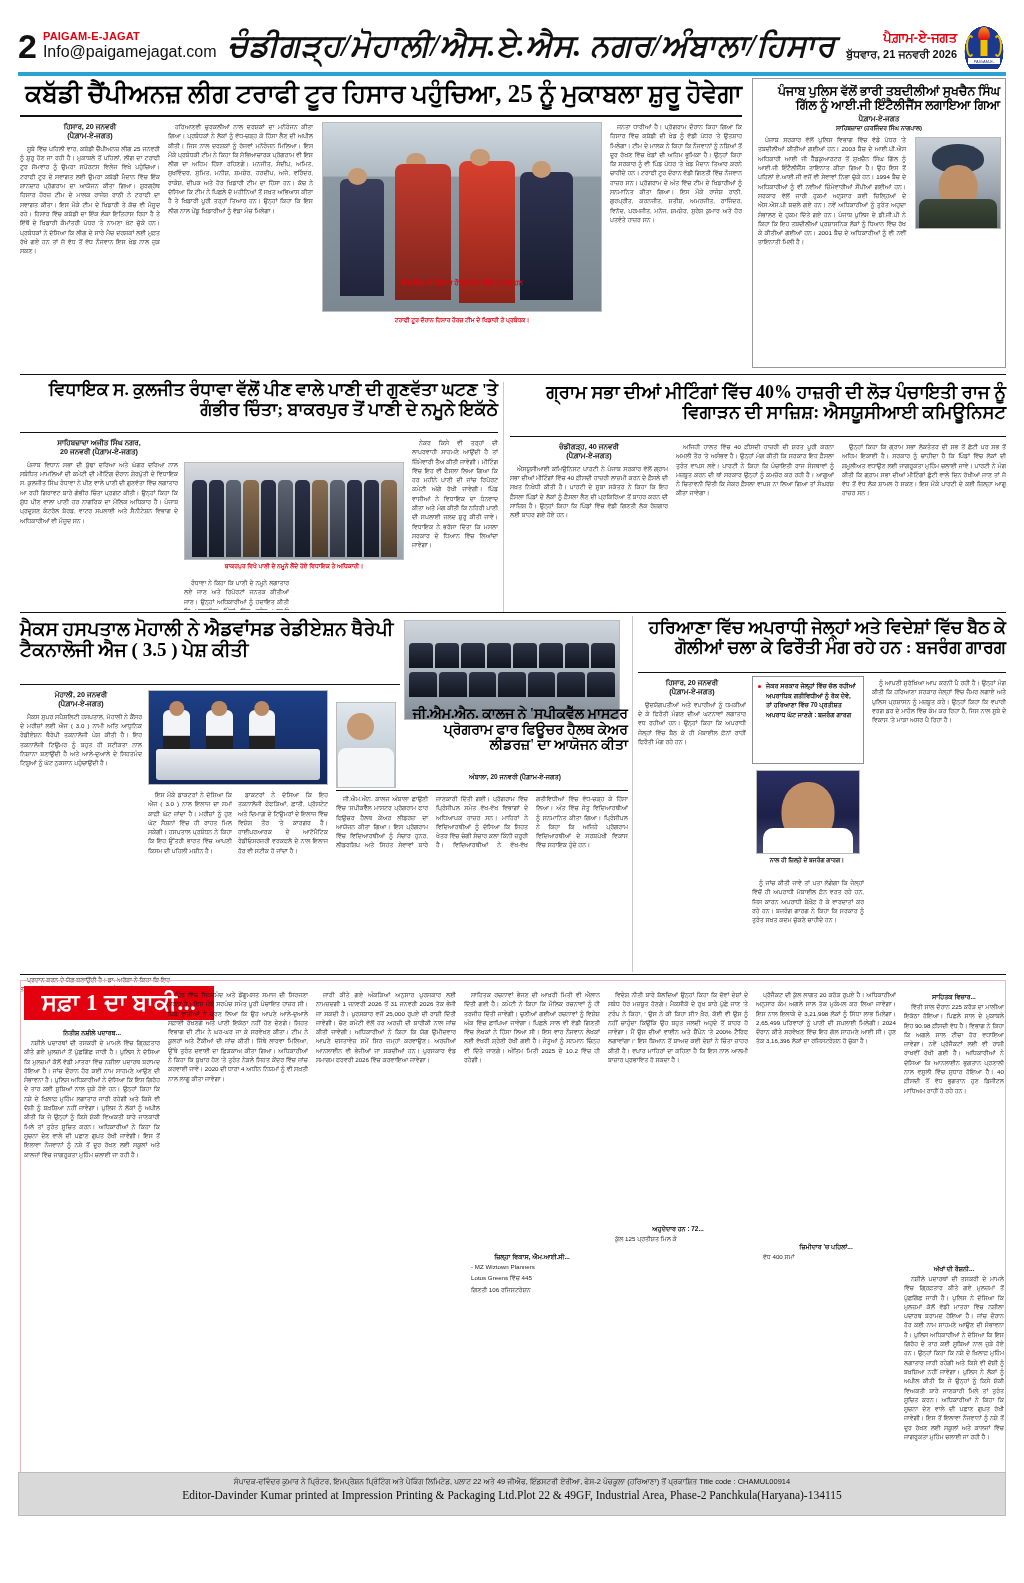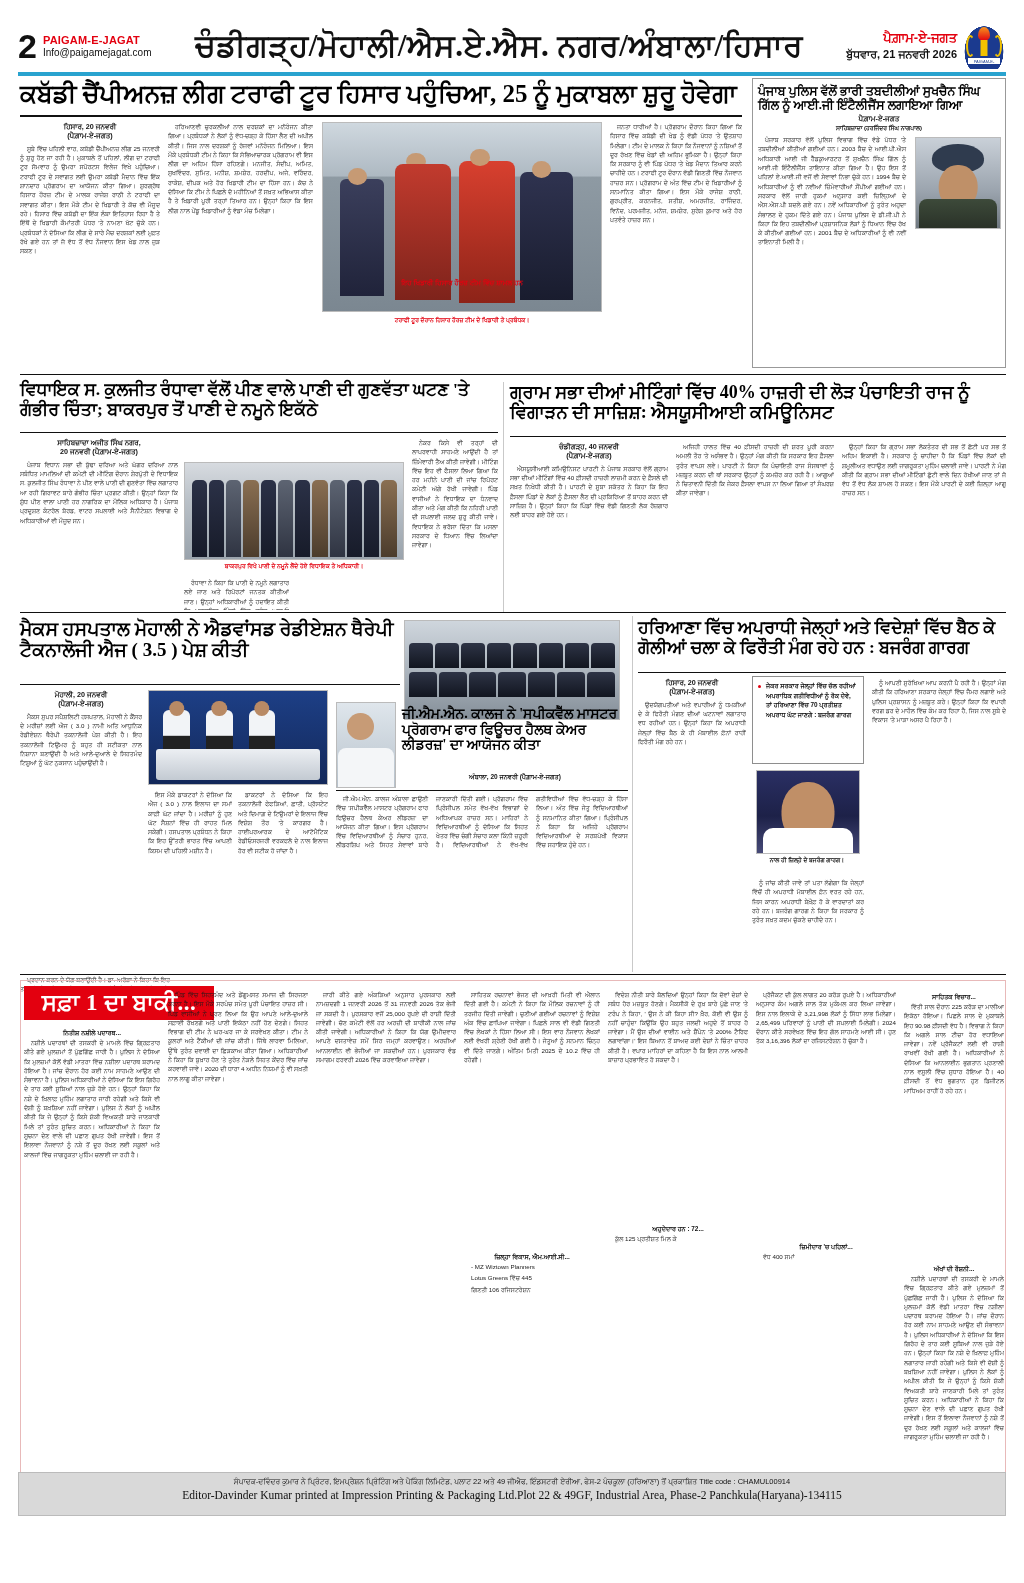--- a/index.html
+++ b/index.html
@@ -24,25 +24,25 @@
   .mh-left { display: flex; align-items: center; gap: 6px; }
   .mh-pageno {
     font-size: 34px; font-weight: bold; line-height: 1; color: #111;
     font-family: "Liberation Sans", sans-serif;
   }
   .mh-brandblock { display: flex; flex-direction: column; justify-content: center; }
   .mh-brandname {
     color: #e3000f; font-size: 11px; font-weight: bold; letter-spacing: .2px;
     line-height: 1.15;
   }
-  .mh-email { color: #111; font-size: 10px; line-height: 1.15; }
+  .mh-email { color: #111; font-size: 16px; line-height: 1.15; }
   .mh-center {
     flex: 1; text-align: center;
     font-size: 31px; font-weight: bold; color: #111;
-    letter-spacing: .5px; 
+    letter-spacing: .5px; font-style: italic;
     font-family: "Liberation Serif", serif;
   }
   .mh-right { display: flex; align-items: center; gap: 5px; }
   .mh-rblock { text-align: right; }
   .mh-rtitle { color: #e3000f; font-size: 13px; font-weight: bold; line-height: 1.3; }
   .mh-rdate { color: #111; font-size: 11px; font-weight: bold; line-height: 1.3; }
   .logo-torch {
     width: 44px; height: 46px; position: relative;
     background: radial-gradient(ellipse at 50% 62%, #1b3a8f 0%, #1b3a8f 62%, #fff 63%);
     border-radius: 4px;
@@ -68,21 +68,21 @@
     font-size: 4px; text-align: center; color: #1b3a8f; line-height: 7px;
     overflow: hidden;
   }
   .rule-blue {
     position: absolute; left: 18px; width: 988px; height: 4px; background: #29a3cf;
   }
 
   
   .hl {
     font-family: "Liberation Serif", serif;
-    font-weight: bold; color: #000; line-height: 1.12; text-align: left;
+    font-weight: bold; color: #000; line-height: 1.12; text-align: right;
   }
   .byline {
     text-align: center; font-size: 7.2px; font-weight: bold; color: #111;
     line-height: 1.45; margin-bottom: 2px;
   }
   .body-col {
     font-size: 6.2px; line-height: 1.5; color: #1a1a1a; text-align: justify;
     font-family: "Liberation Sans", sans-serif;
     overflow: hidden;
   }

